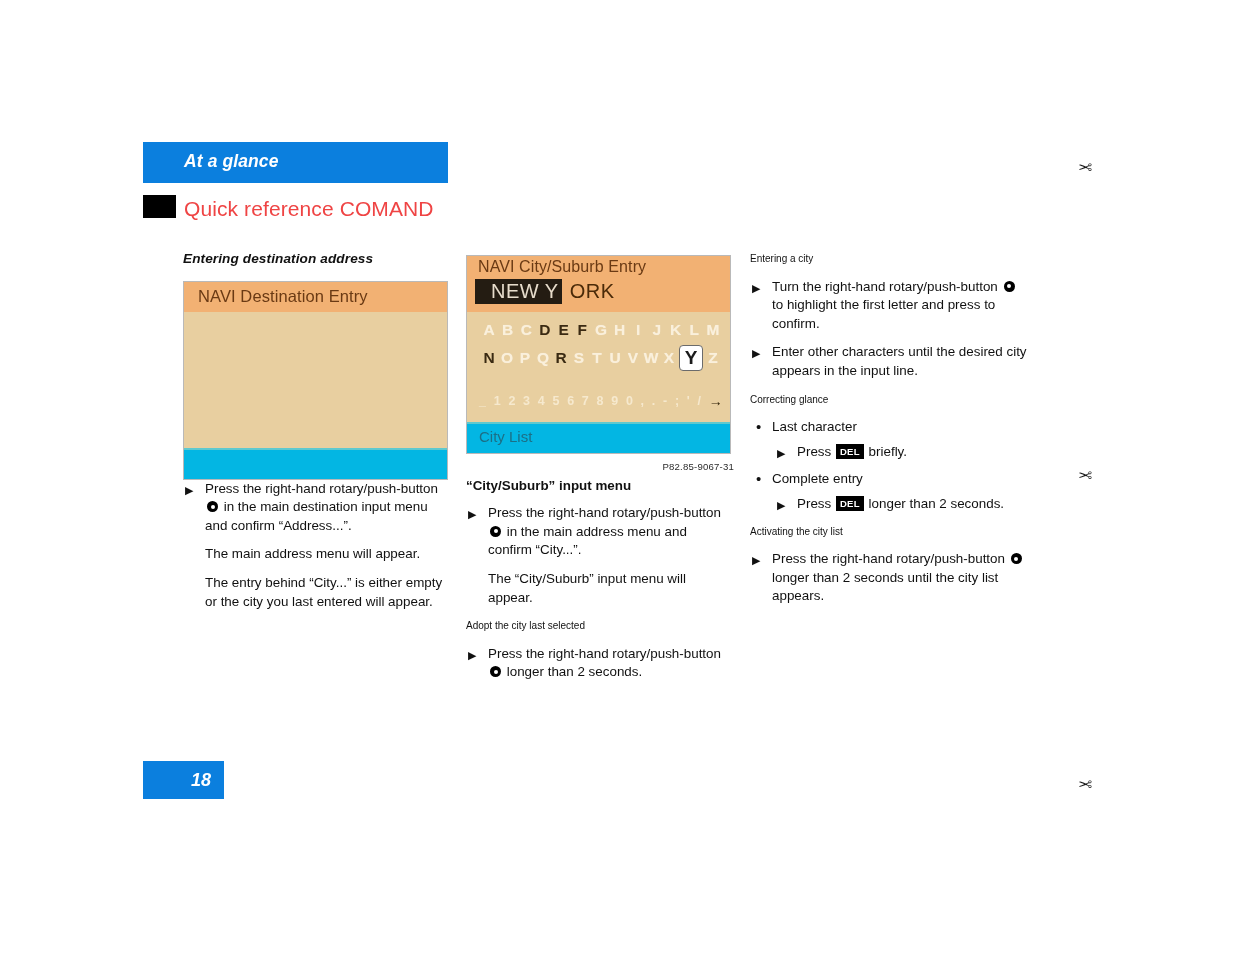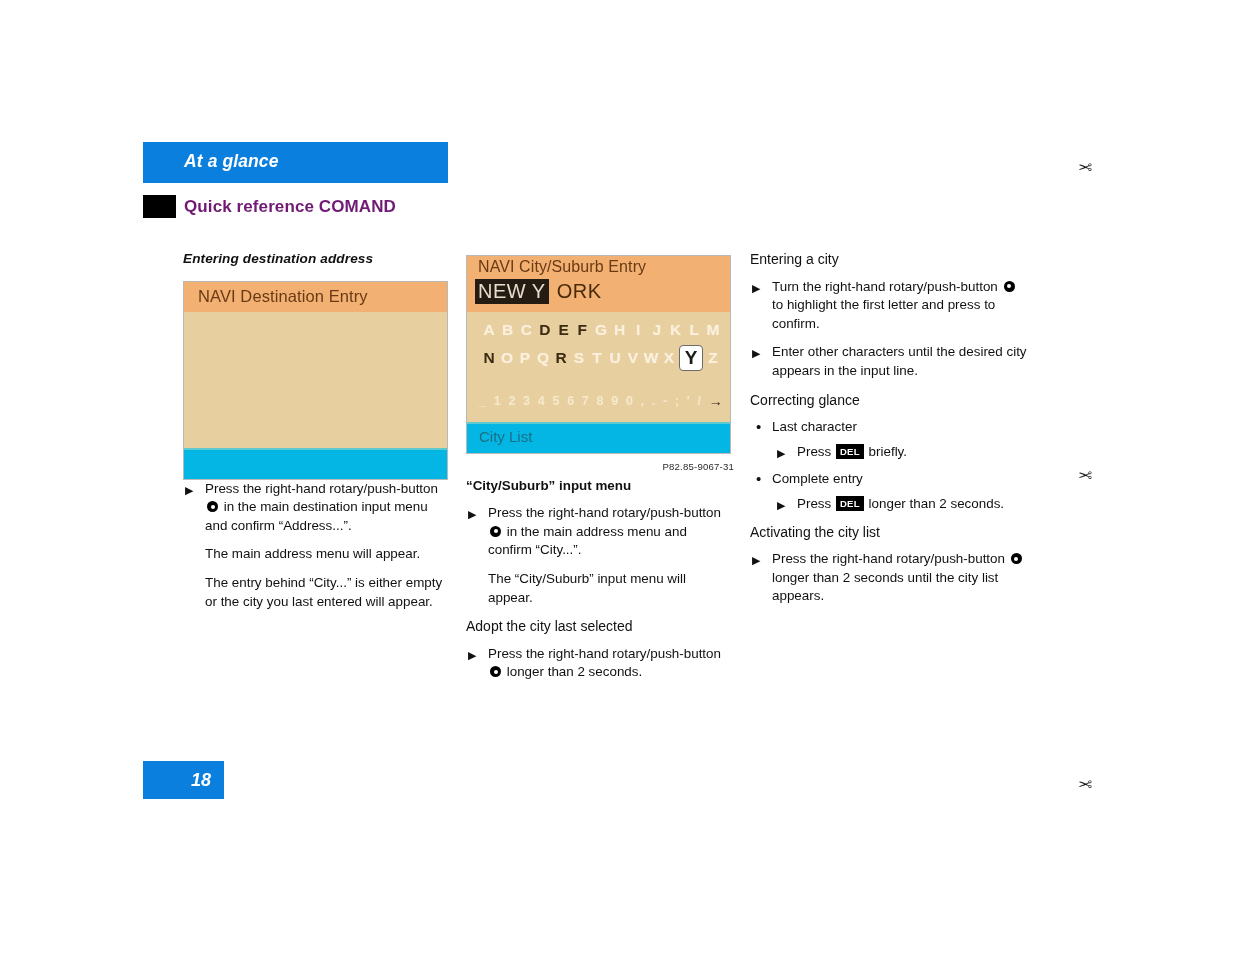--- a/index.html
+++ b/index.html
@@ -47,23 +47,23 @@
     left: 0px;
     top: 0px;
     width: 33px;
     height: 23px;
     background: #000000;
   }
   .hdr-sub-title {
     position: absolute;
     left: 41px;
     top: 2px;
-    font-size: 17px;
-    font-weight: bold;
-    color: #701a75;
+    font-size: 21px;
+    font-weight: normal;
+    color: #ef4444;
     letter-spacing: 0.1px;
   }
 
   
   .cutmark {
     position: absolute;
     font-size: 17px;
     color: #1a1a1a;
     line-height: 1;
     transform: rotate(180deg);
@@ -87,21 +87,21 @@
     font-style: italic;
     margin: 0 0 12px 0;
     letter-spacing: 0.1px;
   }
   .col-head-bold {
     font-size: 13.4px;
     font-weight: bold;
     margin: 0 0 9px 0;
   }
   .col-head-plain {
-    font-size: 14px;
+    font-size: 10px;
     font-weight: normal;
     margin: 0 0 9px 0;
   }
 
   
   .figure { margin: 0; }
   .screen {
     position: relative;
     border: 1px solid #b9b9b9;
     box-sizing: border-box;
@@ -169,21 +169,21 @@
     left: 8px;
     top: 26px;
     font-size: 20px;
     letter-spacing: 0.5px;
     color: #4a2a08;
     white-space: nowrap;
   }
   .input-line .hl {
     background: #241c12;
     color: #e7dccb;
-    padding: 1px 3px 2px 3px;
+    padding: 1px 3px 2px 16px;
   }
   .input-line .rest { padding-left: 8px; }
 
   
   .kbd {
     position: absolute;
     left: 12px;
     top: 60px;
     width: 244px;
   }

